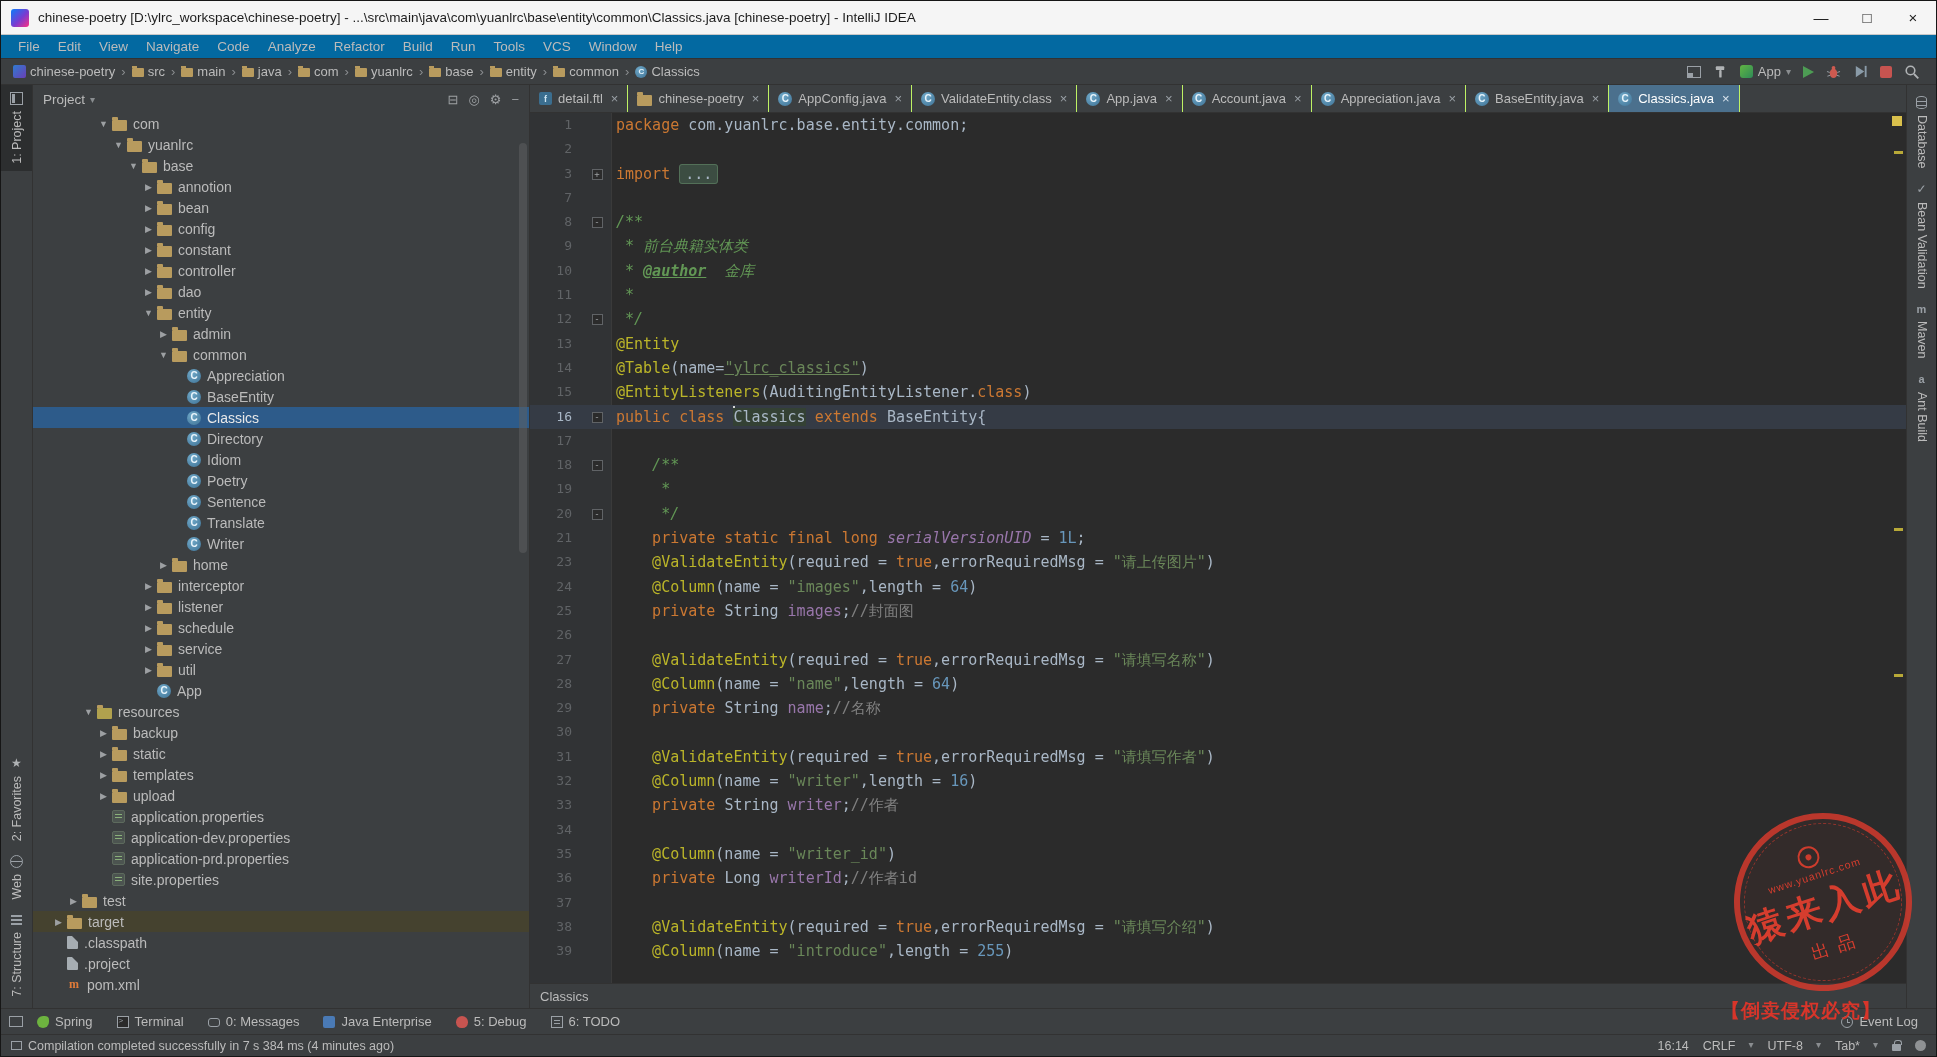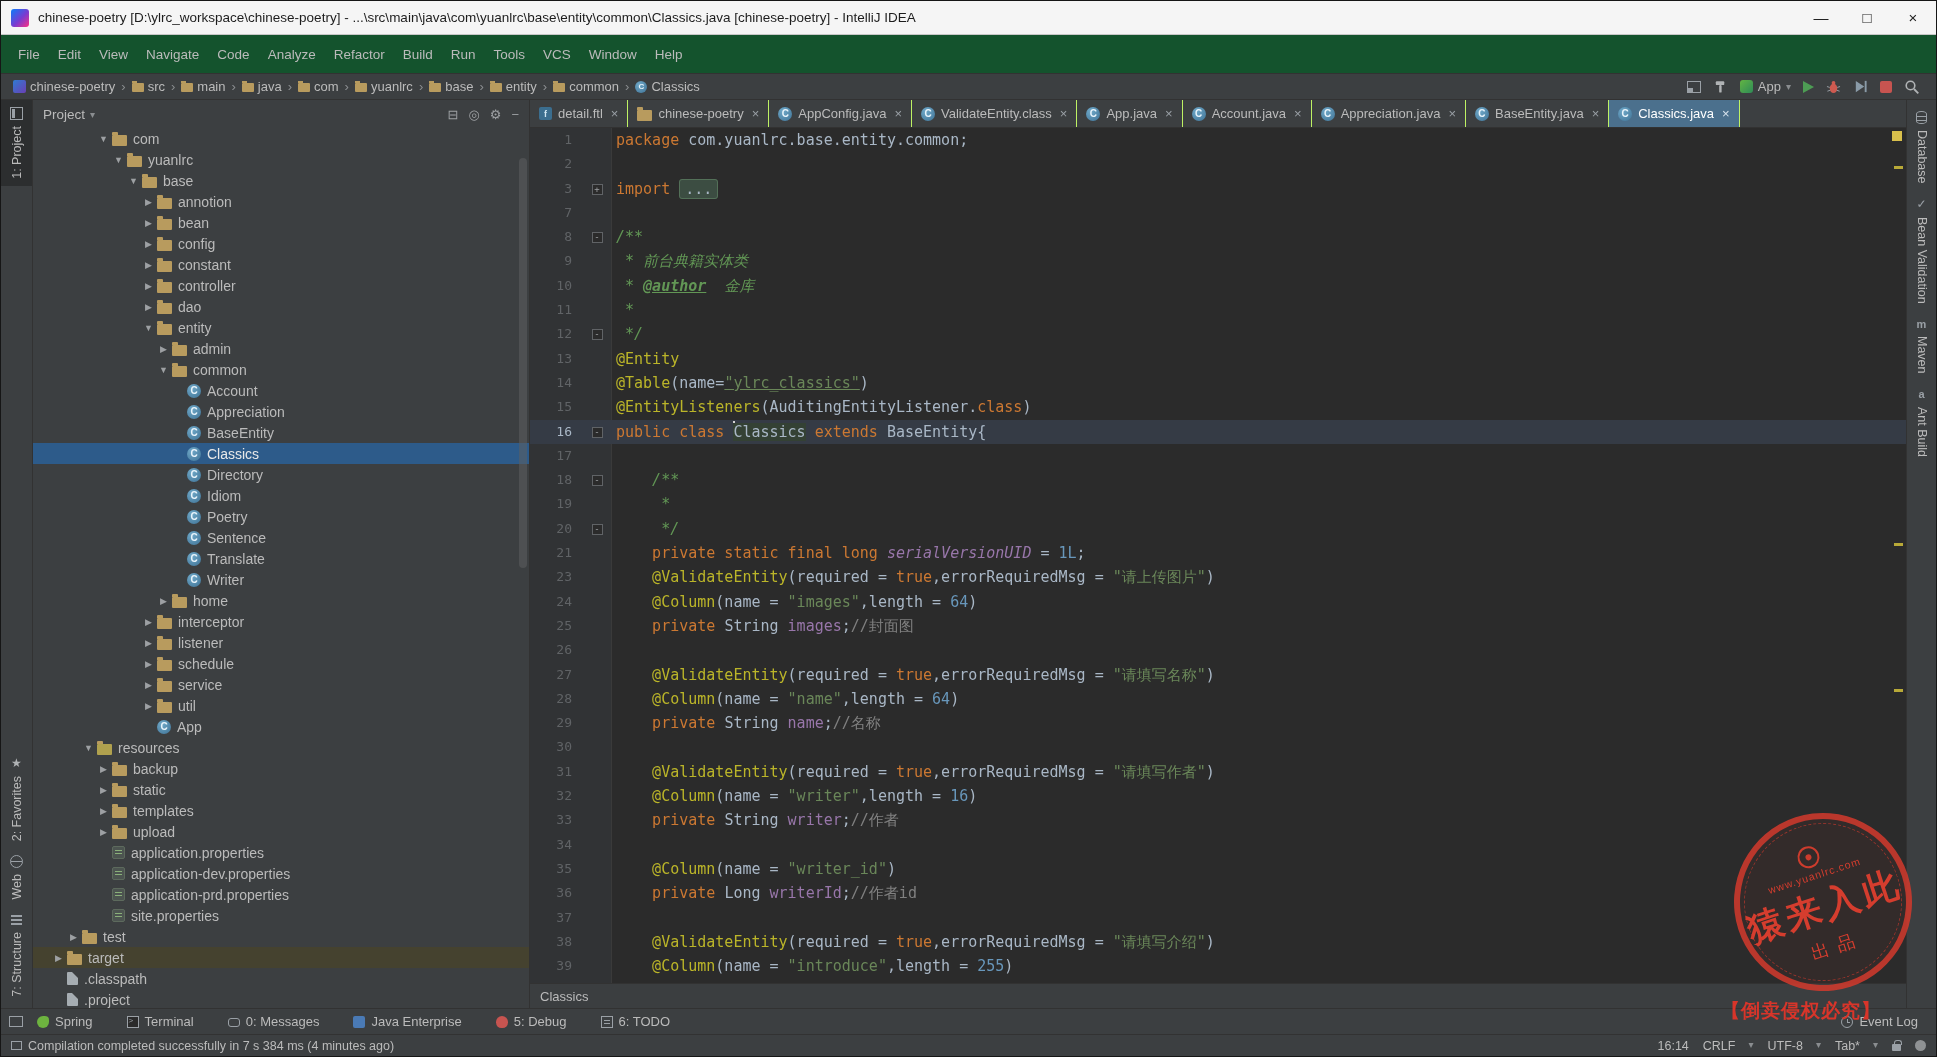--- a/index.html
+++ b/index.html
@@ -7,21 +7,21 @@
   .window{width:1937px;height:1057px;display:flex;flex-direction:column;background:#3c3f41;position:relative;border:1px solid #161616;}
 
   
   .titlebar{height:34px;background:#f5f5f5;display:flex;align-items:center;padding-left:10px;color:#1d1d1d;font-size:13.5px;border-bottom:1px solid #c7c7c7;flex:none;}
   .title-icon{width:18px;height:18px;border-radius:3px;background:linear-gradient(135deg,#0a7cfa 0%,#7a3bd0 55%,#fc3183 100%);margin-right:9px;flex:none;}
   .title-text{flex:1;white-space:nowrap;overflow:hidden;}
   .win-controls{display:flex;flex:none;}
   .win-btn{width:46px;height:33px;display:flex;align-items:center;justify-content:center;font-size:15px;color:#222;}
 
   
-  .menubar{height:39px;background:#14532d;display:flex;align-items:center;padding-left:8px;font-size:13.5px;color:#bbbbbb;border-bottom:1px solid #323232;flex:none;}
+  .menubar{height:24px;background:#0369a1;display:flex;align-items:center;padding-left:8px;font-size:13.5px;color:#bbbbbb;border-bottom:1px solid #323232;flex:none;}
   .menu-item{padding:0 9px;cursor:default;}
 
   
   .navbar{height:26px;background:#3c3f41;display:flex;align-items:center;padding-left:12px;font-size:13px;color:#bbbbbb;border-bottom:1px solid #323232;flex:none;}
   .crumbs{display:flex;align-items:center;gap:4px;white-space:nowrap;}
   .crumb{display:inline-flex;align-items:center;gap:4px;}
   .crumb-sep{color:#8a8d90;font-size:13px;padding:0 2px;}
   .nav-tools{margin-left:auto;display:flex;align-items:center;gap:12px;padding-right:16px;}
   .layout-icon{width:14px;height:12px;border:1px solid #9aa0a6;position:relative;}
   .layout-icon::before{content:"";position:absolute;left:0;bottom:0;width:5px;height:4px;background:#9aa0a6;}
@@ -125,21 +125,21 @@
   .tk-fold{background:#3c4d42;border:1px solid #537058;border-radius:3px;padding:0 5px;color:#a9b7c6;}
   .tk-caret{display:inline-block;width:2px;height:20px;background:#d4d4d4;vertical-align:-4px;margin-right:-2px;}
 
   .stripe-mark{position:absolute;right:3px;width:9px;height:3px;background:#b8a938;}
   .m1{top:38px;} .m2{top:415px;} .m3{top:561px;}
 
   .editor-breadcrumb{height:25px;background:#3b3e40;border-top:1px solid #323232;display:flex;align-items:center;padding-left:10px;font-size:13px;color:#bbbbbb;flex:none;}
 
   
   .bottom-bar{height:26px;background:#3c3f41;border-top:1px solid #323232;display:flex;align-items:center;font-size:13px;color:#bbbbbb;padding:0 8px;flex:none;}
-  .bbar-left{display:flex;align-items:center;gap:14px;}
+  .bbar-left{display:flex;align-items:center;gap:4px;}
   .bbar-right{margin-left:auto;display:flex;align-items:flex-start;}
   .bbar-item{display:inline-flex;align-items:center;padding:0 10px;cursor:default;}
   .switcher-icon{width:14px;height:11px;border:1.5px solid #9aa0a6;margin-right:4px;}
   .bicon{width:12px;height:12px;display:inline-block;margin-right:6px;position:relative;flex:none;}
   .spring-icon{background:#6db33f;border-radius:50% 4px 50% 50%;}
   .terminal-icon{border:1px solid #9aa0a6;background:#2b2b2b;}
   .terminal-icon::before{content:">";color:#9aa0a6;font-size:8px;position:absolute;left:1px;top:-1px;}
   .messages-icon{border:1px solid #9aa0a6;border-radius:3px;height:9px;margin-top:2px;}
   .javaee-icon{background:#4a7ab5;border-radius:2px;}
   .debug-icon{background:#c75450;border-radius:50% 50% 45% 45%;}
@@ -378,25 +378,20 @@
             <span class="tree-label">admin</span>
           </div>
           <div class="tree-row" style="padding-left: 122px;">
             <span class="tree-arrow">▼</span>
             <span class="tree-icon icon-package"></span>
             <span class="tree-label">common</span>
           </div>
           <div class="tree-row" style="padding-left: 137px;">
             <span class="tree-arrow"></span>
             <span class="tree-icon icon-class"></span>
-            <span class="tree-label">Account</span>
-          </div>
-          <div class="tree-row" style="padding-left: 137px;">
-            <span class="tree-arrow"></span>
-            <span class="tree-icon icon-class"></span>
             <span class="tree-label">Appreciation</span>
           </div>
           <div class="tree-row" style="padding-left: 137px;">
             <span class="tree-arrow"></span>
             <span class="tree-icon icon-class"></span>
             <span class="tree-label">BaseEntity</span>
           </div>
           <div class="tree-row selected" style="padding-left: 137px;">
             <span class="tree-arrow"></span>
             <span class="tree-icon icon-class"></span>

